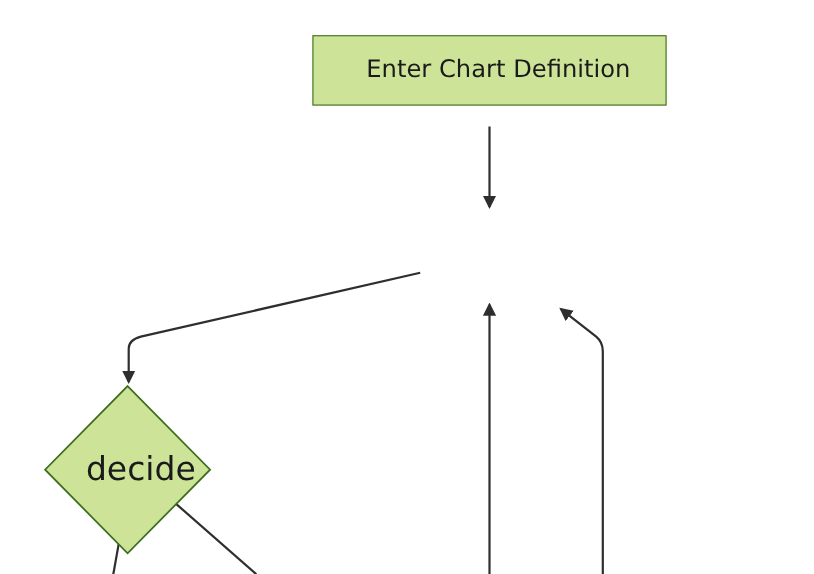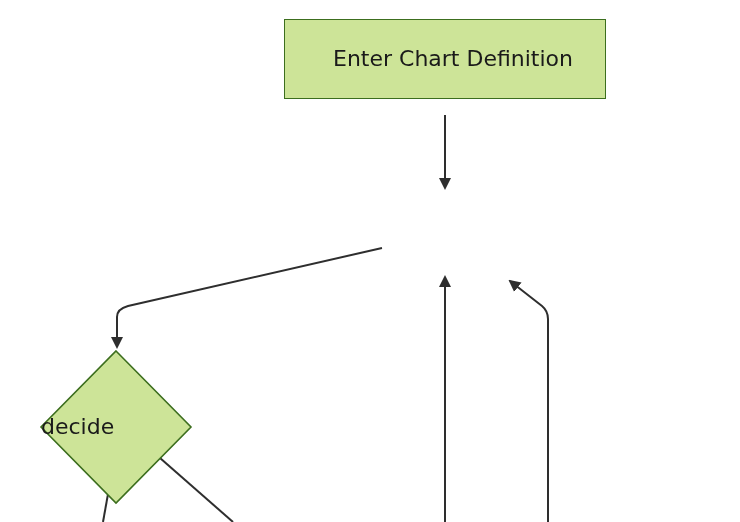--- a/index.html
+++ b/index.html
@@ -42,44 +42,44 @@
     display: flex;
     align-items: center;
     justify-content: center;
     color: var(--text, #1a1a1a);
     font-size: 22px;
     line-height: 1;
     white-space: nowrap;
   }
   .node-rect {
     left: 284px;
-    top: 19px;
+    top: 32px;
     width: 322px;
-    height: 80px;
+    height: 64px;
     padding-left: 16px;
   }
   .node-rounded {
     left: 382px;
     top: 191px;
     width: 126px;
     height: 82px;
     border-width: 2px;
     border-radius: 10px;
   }
   .node-label-overlay {
     position: absolute;
-    left: 41px;
+    left: 53px;
     top: 351px;
     width: 150px;
     height: 152px;
     display: flex;
     align-items: center;
-    justify-content: flex-start;
+    justify-content: center;
     color: var(--text, #1a1a1a);
-    font-size: 22px;
+    font-size: 30px;
     line-height: 1;
     background: transparent;
     pointer-events: none;
   }
 </style>
 </head>
 <body>
 
 <div class="canvas">
 

